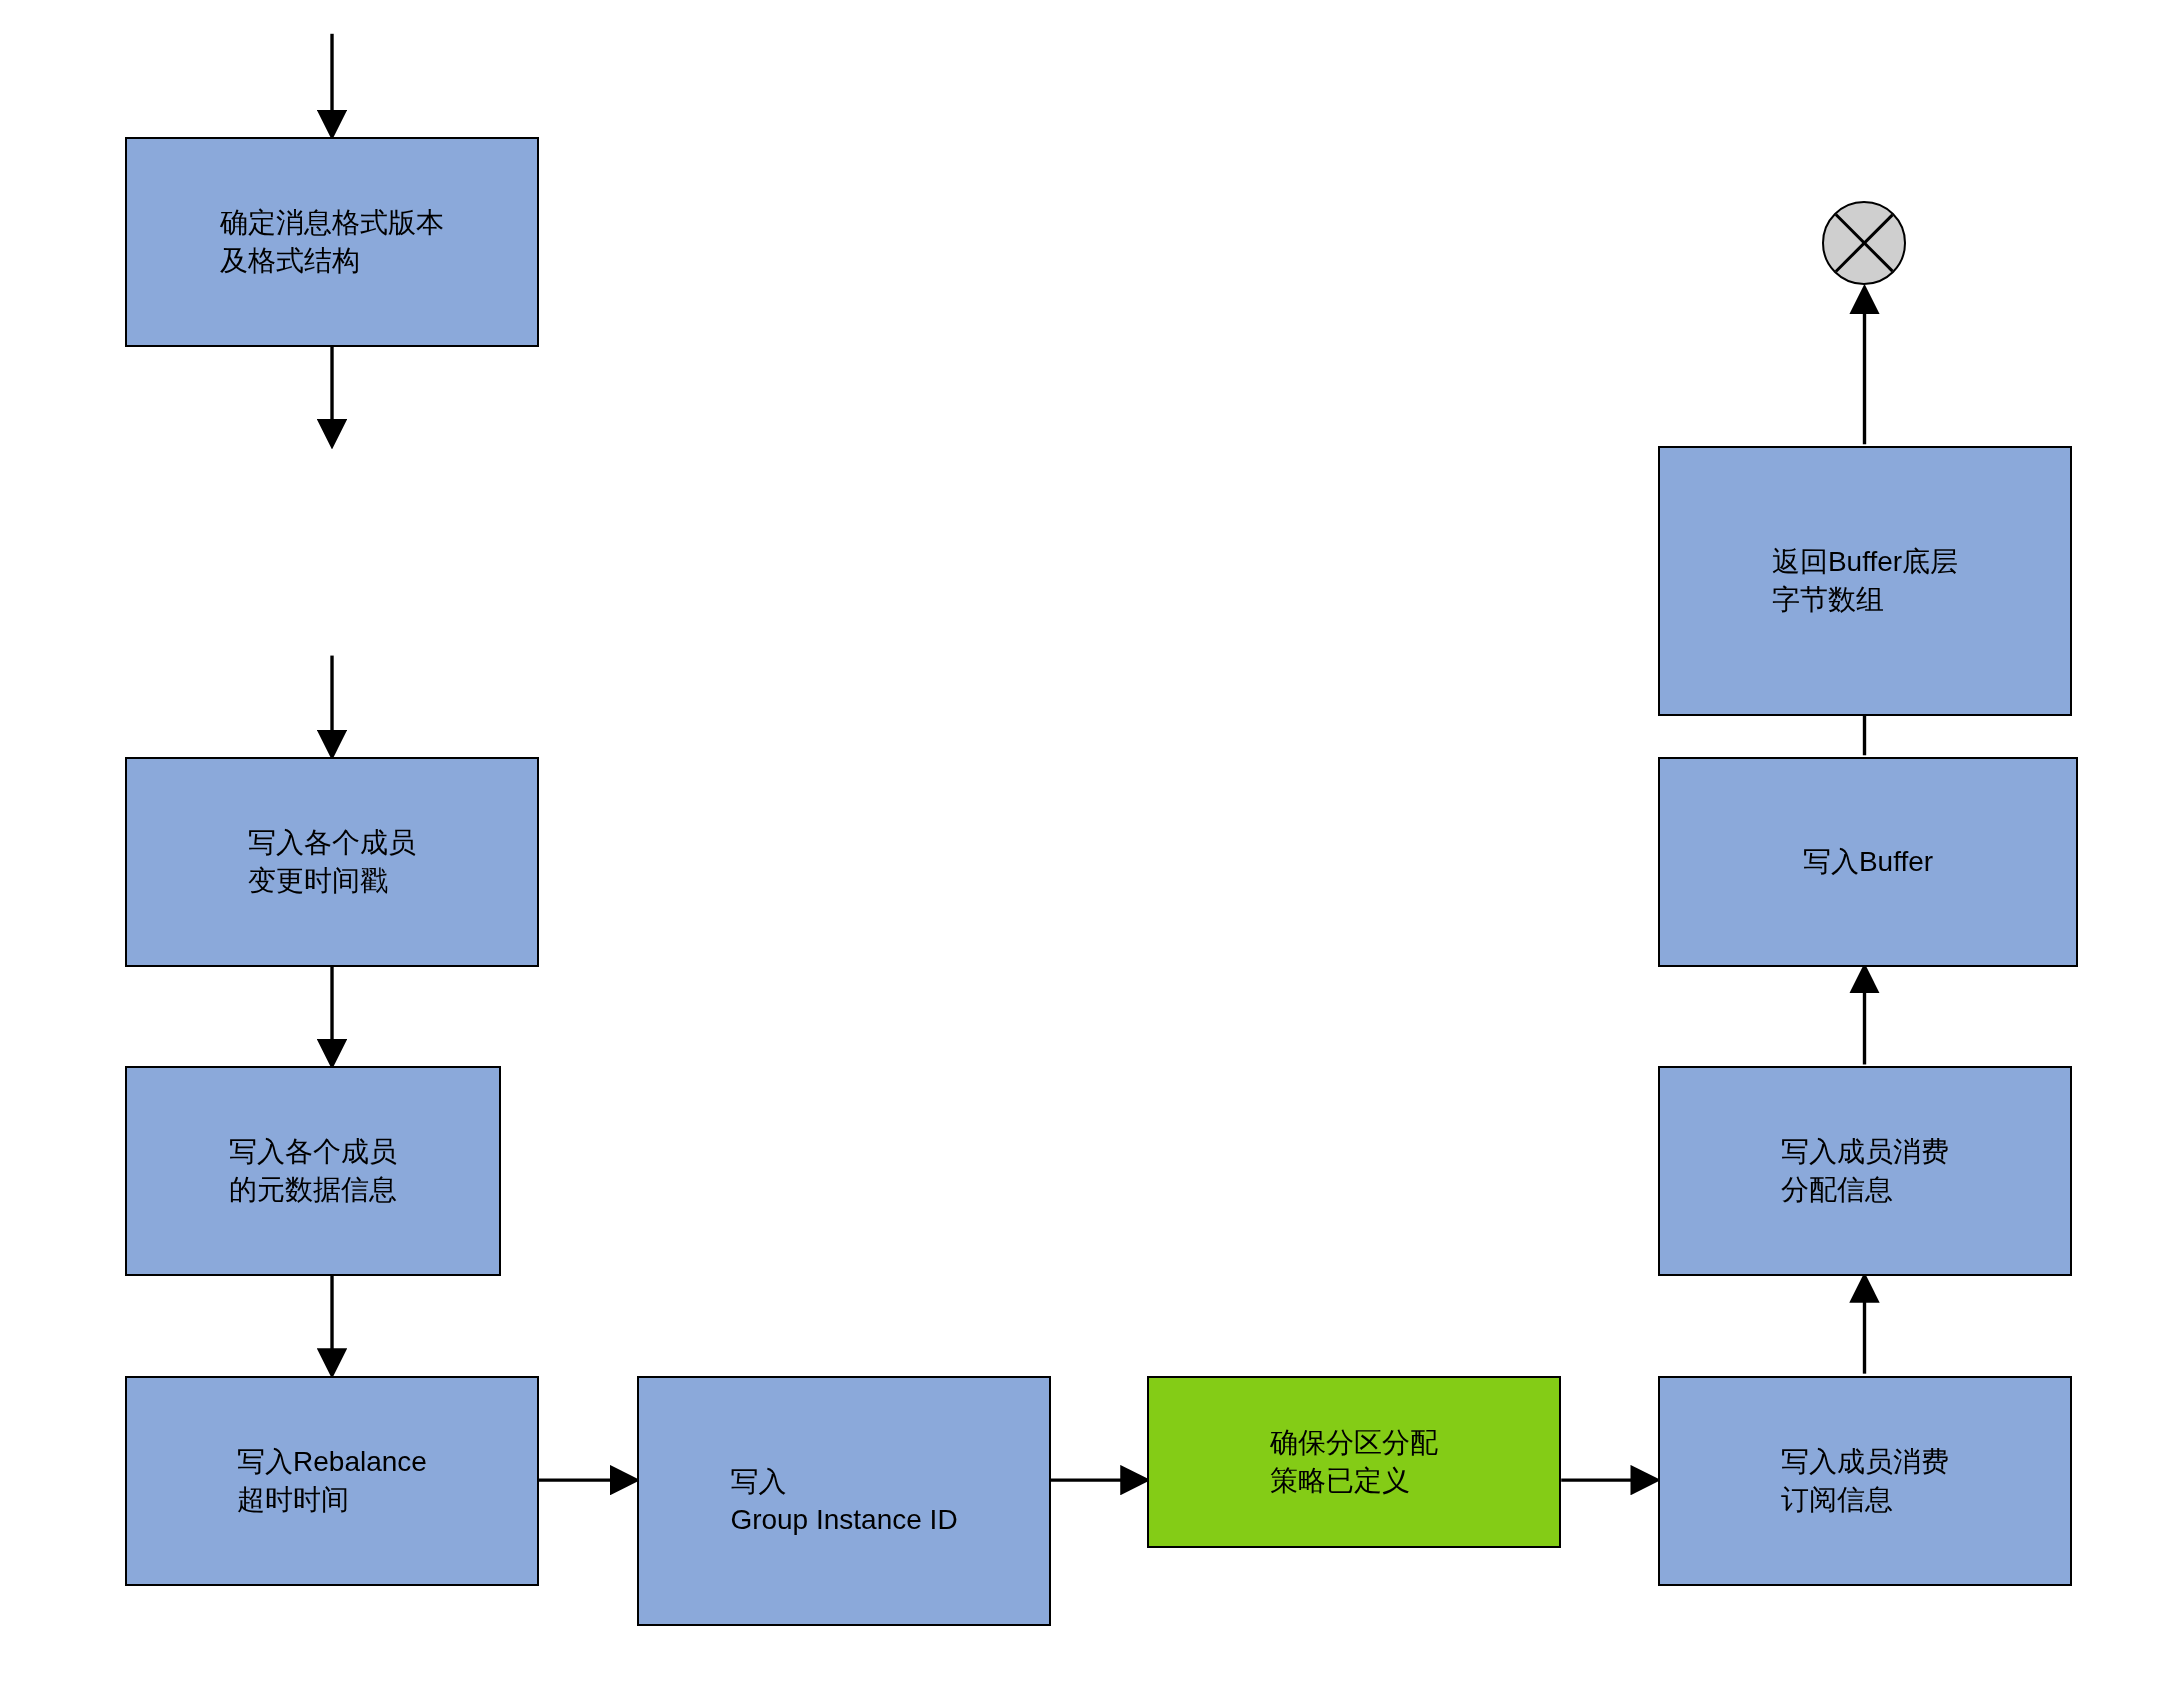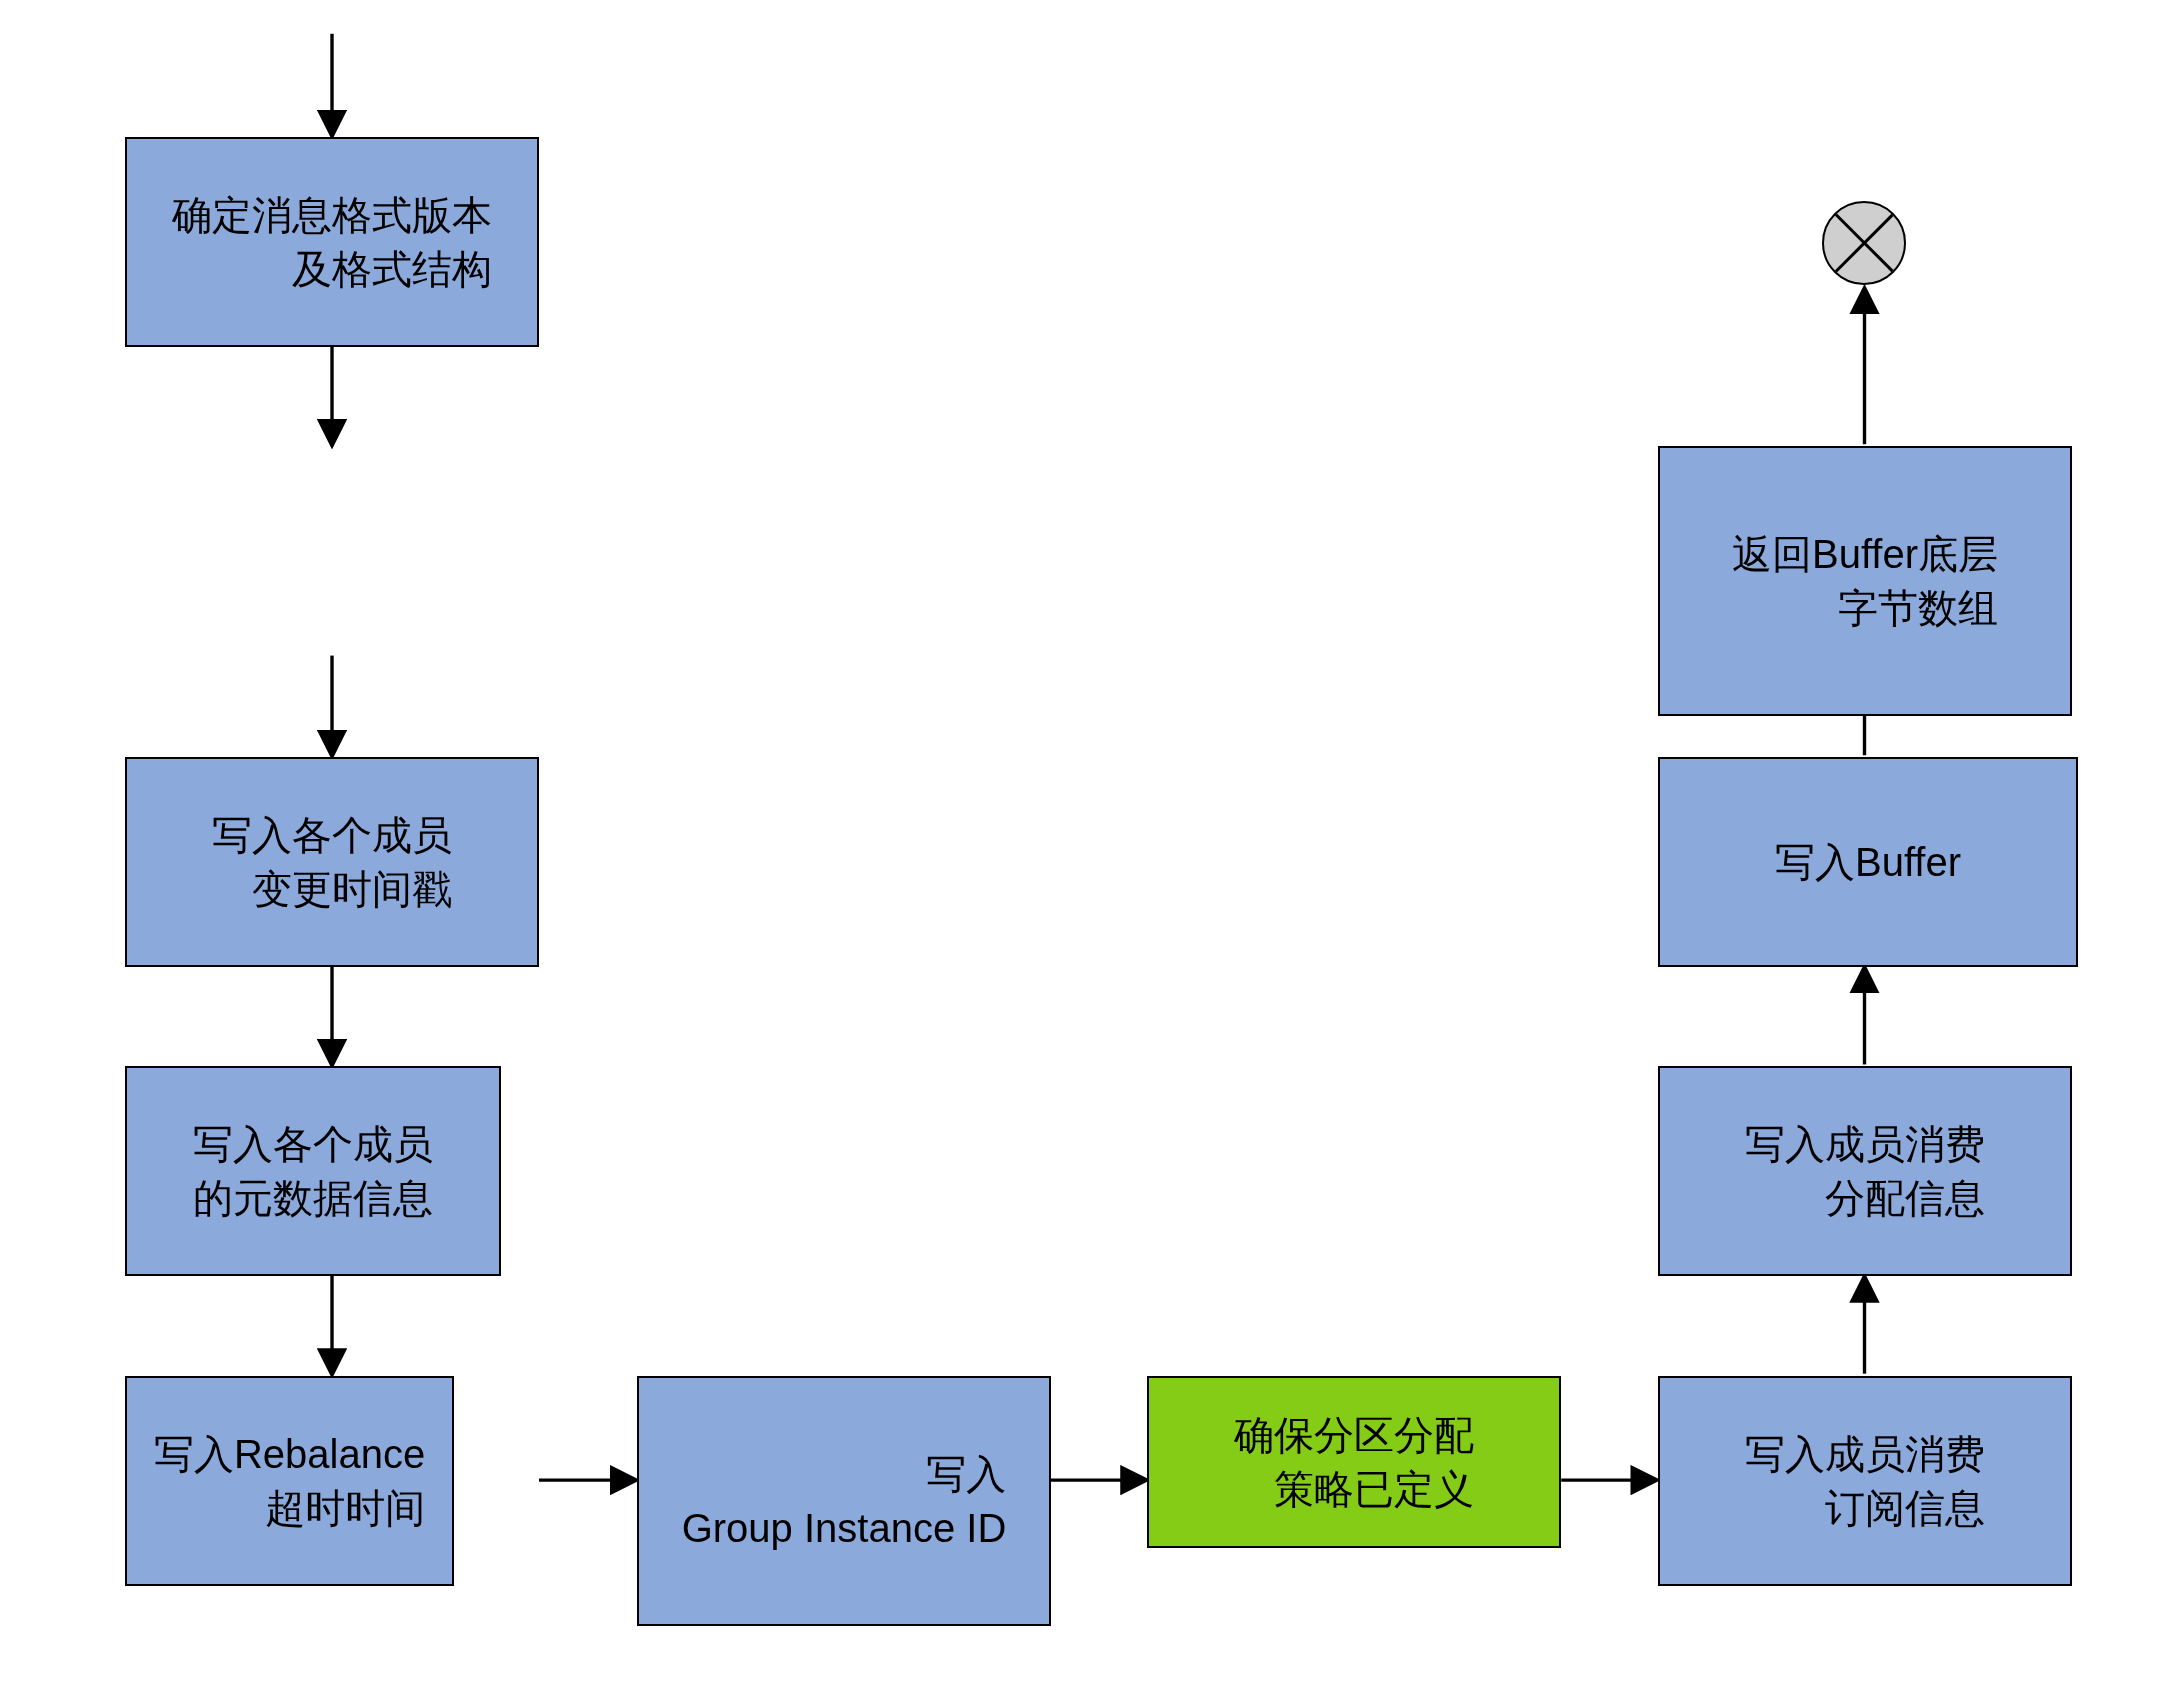--- a/index.html
+++ b/index.html
@@ -18,23 +18,23 @@
     overflow: hidden;
   }
   .node {
     position: absolute;
     box-sizing: border-box;
     background: #8ba9da;
     border: 2.5px solid #000000;
     display: flex;
     align-items: center;
     justify-content: center;
-    text-align: right;
+    text-align: left;
     color: #000000;
-    font-size: 40px;
+    font-size: 28px;
     line-height: 1.35;
     white-space: pre-line;
     font-family: "Liberation Sans", sans-serif;
   }
   .terminator {
     position: absolute;
     box-sizing: border-box;
     background: #cfcfcf;
     border: 2.5px solid #000000;
     border-radius: 50%;
@@ -91,21 +91,21 @@
         <path d="M 2207,526 L 2207,342" marker-end="url(#arrow)"></path>
       </g>
   </svg>
 
   <div class="node" style="left: 125px; top: 137px; width: 414px; height: 210px; background: rgb(139, 169, 218); border-color: rgb(0, 0, 0);">确定消息格式版本
 及格式结构</div>
   <div class="node" style="left: 125px; top: 757px; width: 414px; height: 210px; background: rgb(139, 169, 218); border-color: rgb(0, 0, 0);">写入各个成员
 变更时间戳</div>
   <div class="node" style="left: 125px; top: 1066px; width: 376px; height: 210px; background: rgb(139, 169, 218); border-color: rgb(0, 0, 0);">写入各个成员
 的元数据信息</div>
-  <div class="node" style="left: 125px; top: 1376px; width: 329px; height: 210px; background: rgb(139, 169, 218); border-color: rgb(0, 0, 0);">写入Rebalance
+  <div class="node" style="left: 125px; top: 1376px; width: 414px; height: 210px; background: rgb(139, 169, 218); border-color: rgb(0, 0, 0);">写入Rebalance
 超时时间</div>
   <div class="node" style="left: 637px; top: 1376px; width: 414px; height: 250px; background: rgb(139, 169, 218); border-color: rgb(0, 0, 0);">写入
 Group Instance ID</div>
   <div class="node" style="left: 1147px; top: 1376px; width: 414px; height: 172px; background: #84cc16; border-color: rgb(0, 0, 0);">确保分区分配
 策略已定义</div>
   <div class="node" style="left: 1658px; top: 1376px; width: 414px; height: 210px; background: rgb(139, 169, 218); border-color: rgb(0, 0, 0);">写入成员消费
 订阅信息</div>
   <div class="node" style="left: 1658px; top: 1066px; width: 414px; height: 210px; background: rgb(139, 169, 218); border-color: rgb(0, 0, 0);">写入成员消费
 分配信息</div>
   <div class="node" style="left: 1658px; top: 757px; width: 420px; height: 210px; background: rgb(139, 169, 218); border-color: rgb(0, 0, 0);">写入Buffer</div>

